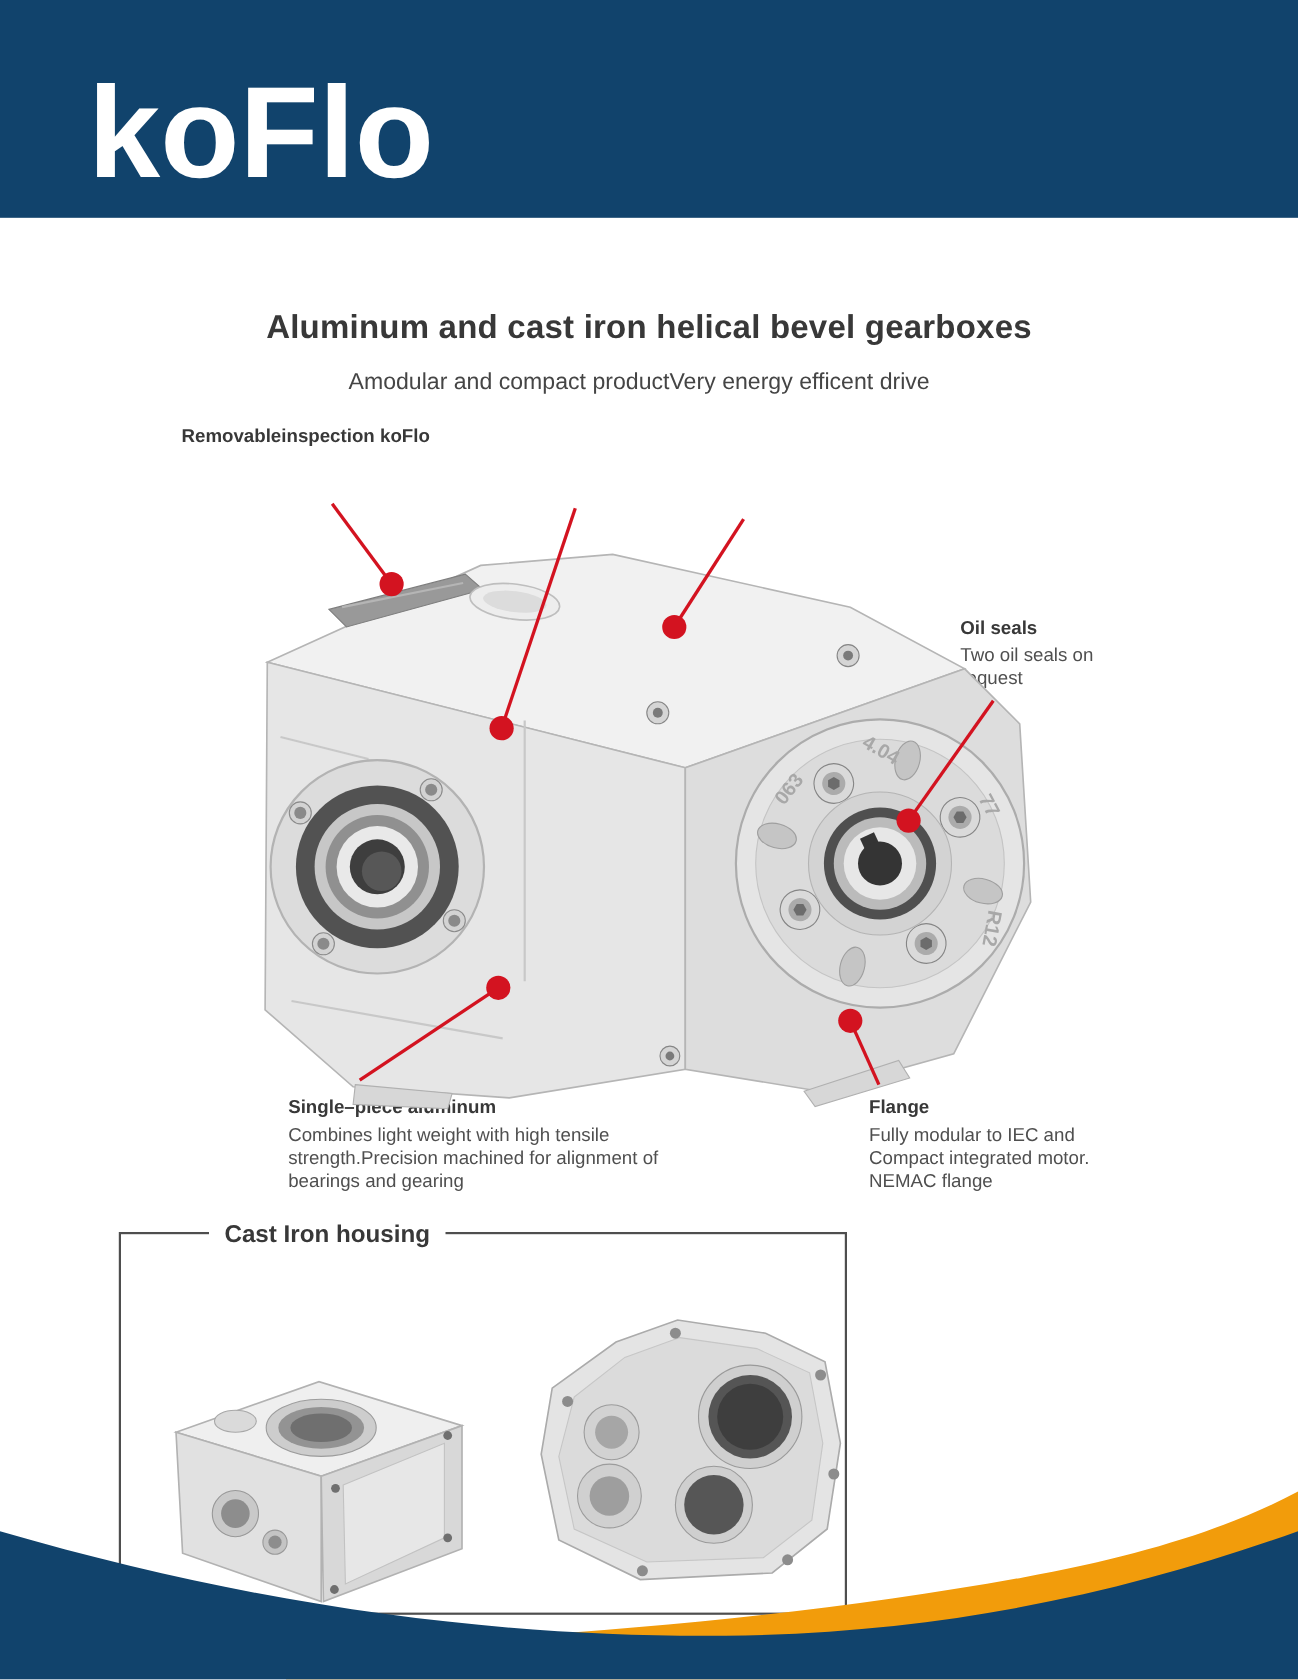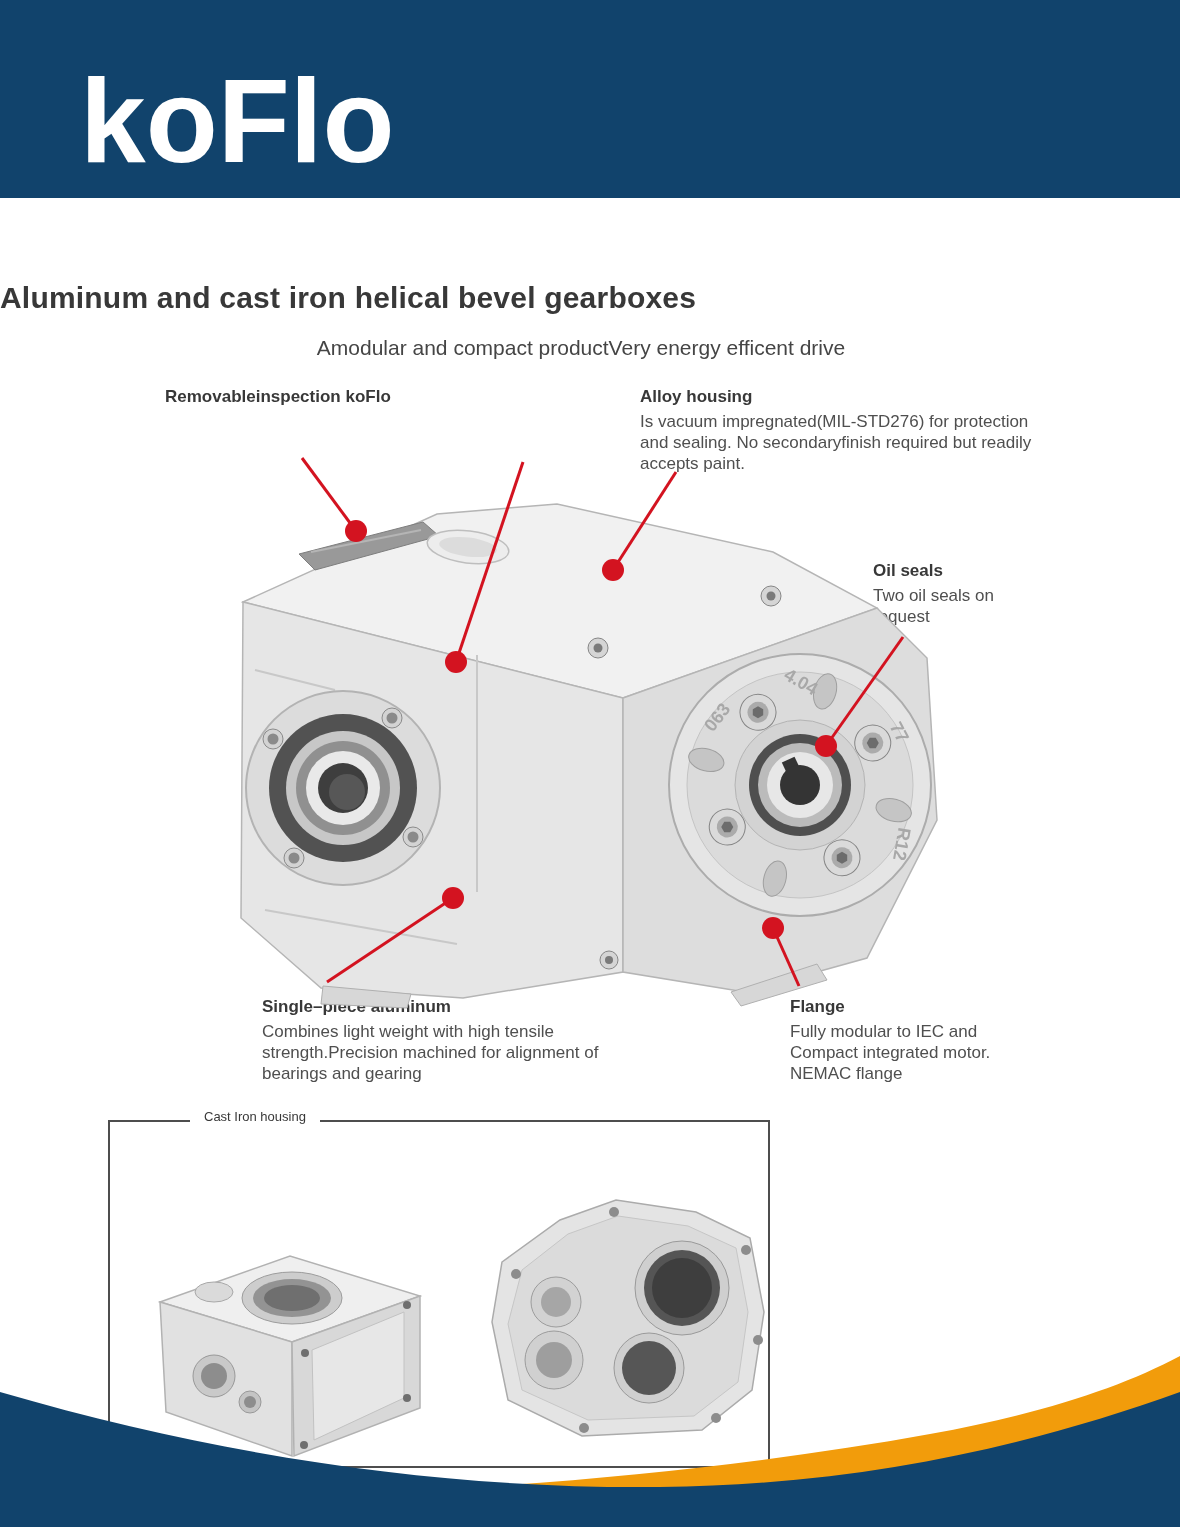--- a/index.html
+++ b/index.html
@@ -4,36 +4,36 @@
 <style>
   html,body{margin:0;padding:0;background:#fff;}
   #page{
     position:relative;width:1180px;height:1527px;margin:0 auto;background:#fff;
     font-family:"Liberation Sans", sans-serif;overflow:hidden;
     --navy:#11436C; --orange:#F29C0B; --red:#D31320;
     --text-dark:#383838; --text-body:#4F4F4F;
   }
   .header{position:absolute;left:0;top:0;width:1180px;height:198px;background:var(--navy);padding-left:27px;}
   .logo{position:absolute;left:80px;top:62px;color:#fff;font-size:118px;font-weight:bold;line-height:1;letter-spacing:0px;}
-  .title{position:absolute;left:0;top:281px;width:1180px;font-size:30px;font-weight:bold;color:var(--text-dark);letter-spacing:.2px;}
+  .title{position:absolute;left:0;top:281px;width:1180px;text-align:center;font-size:30px;font-weight:bold;color:var(--text-dark);letter-spacing:.2px;}
   .subtitle{position:absolute;left:0;top:336px;width:1130px;text-align:center;font-size:21px;color:#454545;margin-left:16px;}
   .callout{position:absolute;font-size:17px;color:var(--text-body);line-height:21px;}
   .callout .c-title{font-weight:bold;color:var(--text-dark);margin-bottom:4px;}
   .c1{left:165px;top:386px;width:292px;}
   .c2{left:476px;top:386px;width:150px;}
   .c3{left:640px;top:386px;width:414px;}
   .c4{left:873px;top:560px;width:152px;}
   .c5{left:262px;top:996px;width:338px;}
   .c6{left:790px;top:996px;width:252px;}
   .gearbox-svg{position:absolute;left:225px;top:490px;width:720px;height:520px;}
   .overlay-svg{position:absolute;left:0;top:0;width:1180px;height:1527px;pointer-events:none;z-index:4;}
   .leader{stroke:var(--red);stroke-width:3;fill:none;}
   .leader-dot{fill:var(--red);}
   .cast-box{position:absolute;left:108px;top:1120px;width:662px;height:348px;border:2px solid #4E4E4E;box-sizing:border-box;z-index:1;}
-  .cast-box-title{position:absolute;left:80px;top:-13px;background:#fff;padding:0 14px;font-size:13px;font-weight:normal;color:var(--text-dark);white-space:nowrap;}
+  .cast-box-title{position:absolute;left:80px;top:-13px;background:#fff;padding:0 14px;font-size:22px;font-weight:bold;color:var(--text-dark);white-space:nowrap;}
   .cast-box-body{position:absolute;left:94px;top:18px;width:262px;font-size:17px;line-height:22px;color:var(--text-body);}
   .housing-a{position:absolute;left:32px;top:118px;width:290px;height:230px;}
   .housing-b{position:absolute;left:354px;top:68px;width:310px;height:255px;}
   .swoosh-svg{position:absolute;left:0;top:0;width:1180px;height:1527px;pointer-events:none;z-index:5;}
   .navy-fill{fill:var(--navy);}
   .orange-fill{fill:var(--orange);}
   .engrave{fill:#A8A8A8;font-size:18px;font-weight:bold;font-family:"Liberation Sans",sans-serif;}
 </style>
 </head>
 <body>
@@ -42,24 +42,20 @@
 
   <div class="header">
     <div class="logo">koFlo</div>
   </div>
 
   <div class="title">Aluminum and cast iron helical bevel gearboxes</div>
   <div class="subtitle">Amodular and compact productVery energy efficent drive</div>
 
   <div class="callout c1">
     <div class="c-title">Removableinspection koFlo</div>
-  </div>
-  <div class="callout c3">
-    <div class="c-title">Alloy housing</div>
-    <div class="c-body">Is vacuum impregnated(MIL-STD276) for protection and sealing. No secondaryfinish required but readily accepts paint.</div>
   </div>
   <div class="callout c4">
     <div class="c-title">Oil seals</div>
     <div class="c-body">Two oil seals on request</div>
   </div>
   <div class="callout c5">
     <div class="c-title">Single–piece aluminum</div>
     <div class="c-body">Combines light weight with high tensile strength.Precision machined for alignment of  bearings and gearing</div>
   </div>
   <div class="callout c6">

